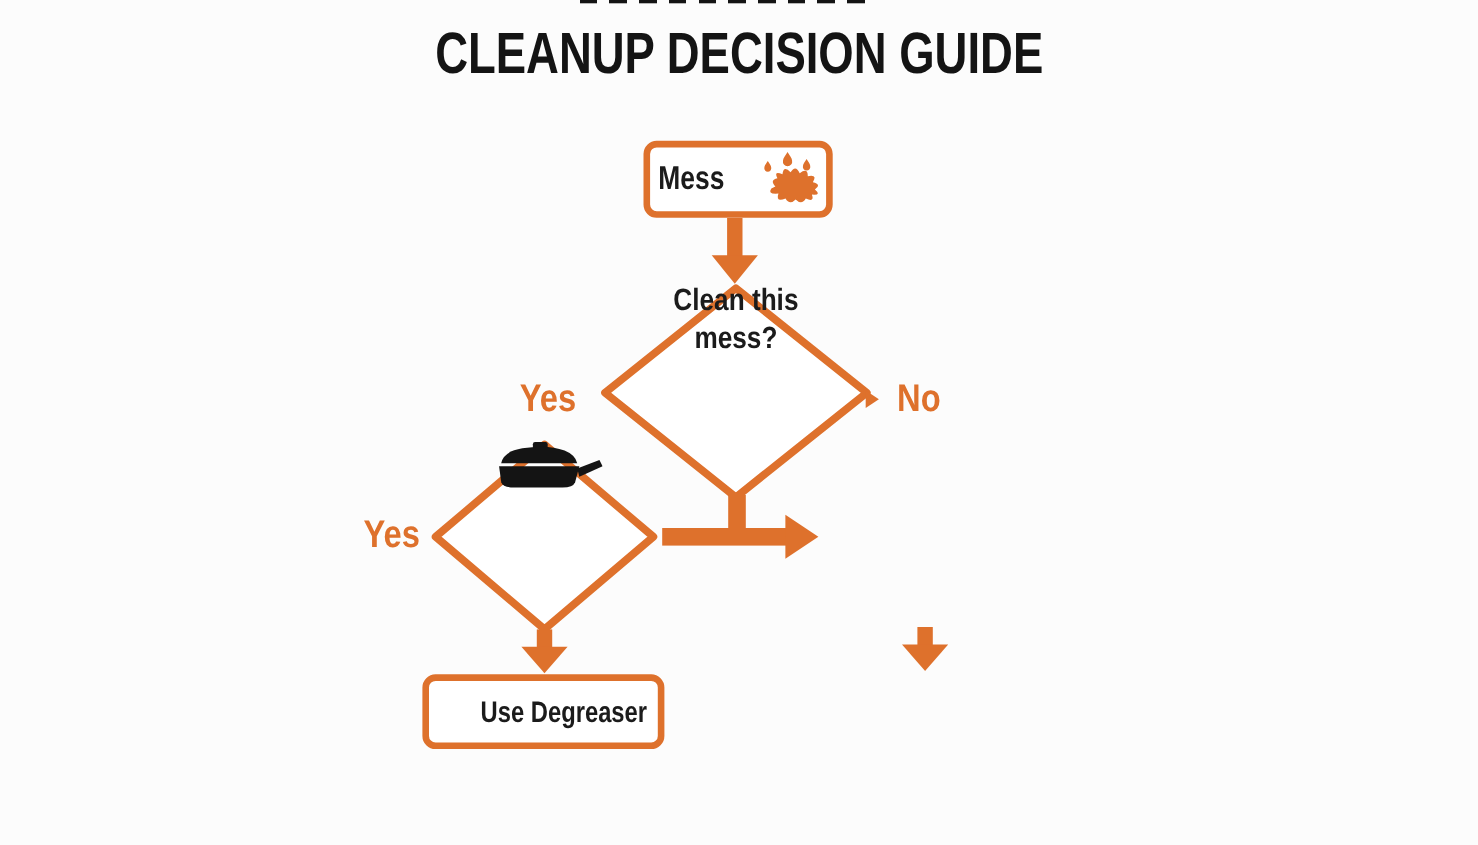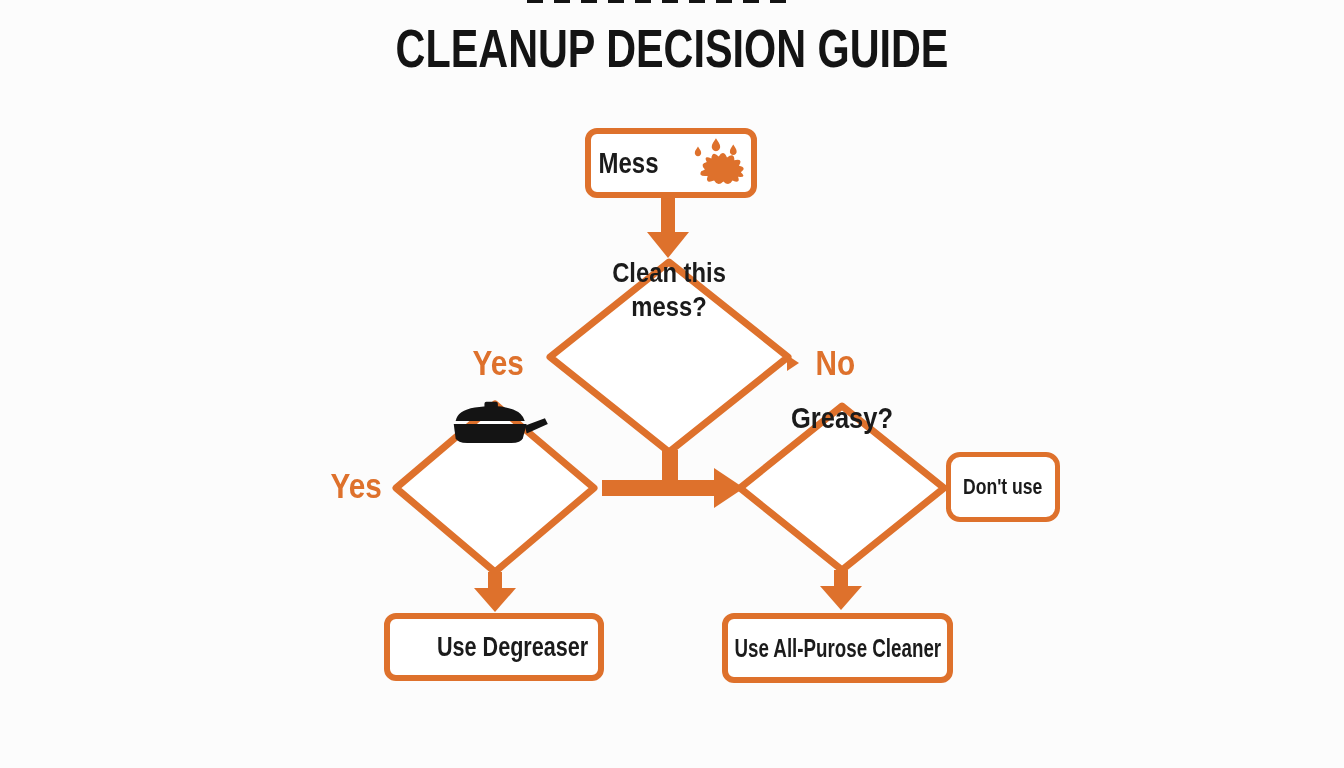--- a/index.html
+++ b/index.html
@@ -119,48 +119,34 @@
   <div class="edge-label" style="left:326px;top:466px;">Yes</div>
 
   <div class="arrow" style="left:596px;top:448px;">
     <svg width="152" height="64" viewBox="0 0 152 64">
       <rect x="66" y="2" width="16" height="36" fill="#DE712C"></rect>
       <rect x="6" y="32" width="114" height="16" fill="#DE712C"></rect>
       <polygon points="118,20 148,40 118,60" fill="#DE712C"></polygon>
     </svg>
   </div>
 
-  <div class="diamond" style="left:734px;top:400px;">
-    <svg width="216" height="176" viewBox="0 0 216 176">
-      <polygon points="108,6 210,88 108,170 6,88" fill="#ffffff" stroke="#DE712C" stroke-width="7" stroke-linejoin="round"></polygon>
-    </svg>
-    <div class="diamond-label">
-      <span style="font-size:30px;">Greasy?</span>
-    </div>
-  </div>
 
-  <div class="box" style="left:946px;top:452px;width:114px;height:70px;border-width:5px;border-radius:14px;">
-    <span class="box-label" style="font-size:22px;">Don't use</span>
-  </div>
 
   <div class="arrow" style="left:473px;top:572px;">
     <svg width="44" height="42" viewBox="0 0 44 42">
       <rect x="15" y="0" width="14" height="18" fill="#DE712C"></rect>
       <polygon points="1,16 43,16 22,40" fill="#DE712C"></polygon>
     </svg>
   </div>
 
   <div class="arrow" style="left:819px;top:570px;">
     <svg width="44" height="42" viewBox="0 0 44 42">
       <rect x="15" y="0" width="14" height="18" fill="#DE712C"></rect>
       <polygon points="1,16 43,16 22,40" fill="#DE712C"></polygon>
     </svg>
   </div>
 
   <div class="box" style="left:384px;top:613px;width:220px;height:68px;padding-left:37px;">
     <span class="box-label" style="font-size:27px;">Use Degreaser</span>
   </div>
 
-  <div class="box" style="left:722px;top:613px;width:231px;height:70px;">
-    <span class="box-label" style="font-size:25px;transform:scaleX(0.75);">Use All-Purose Cleaner</span>
-  </div>
 
 </div>
 
 </body></html>

